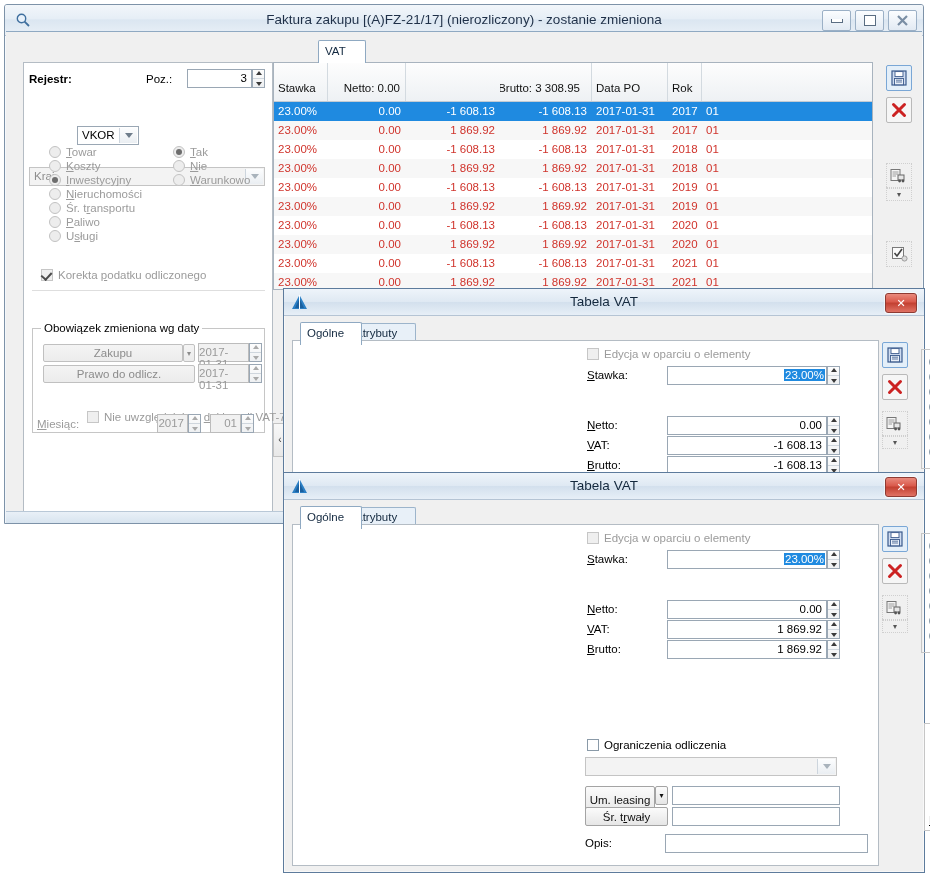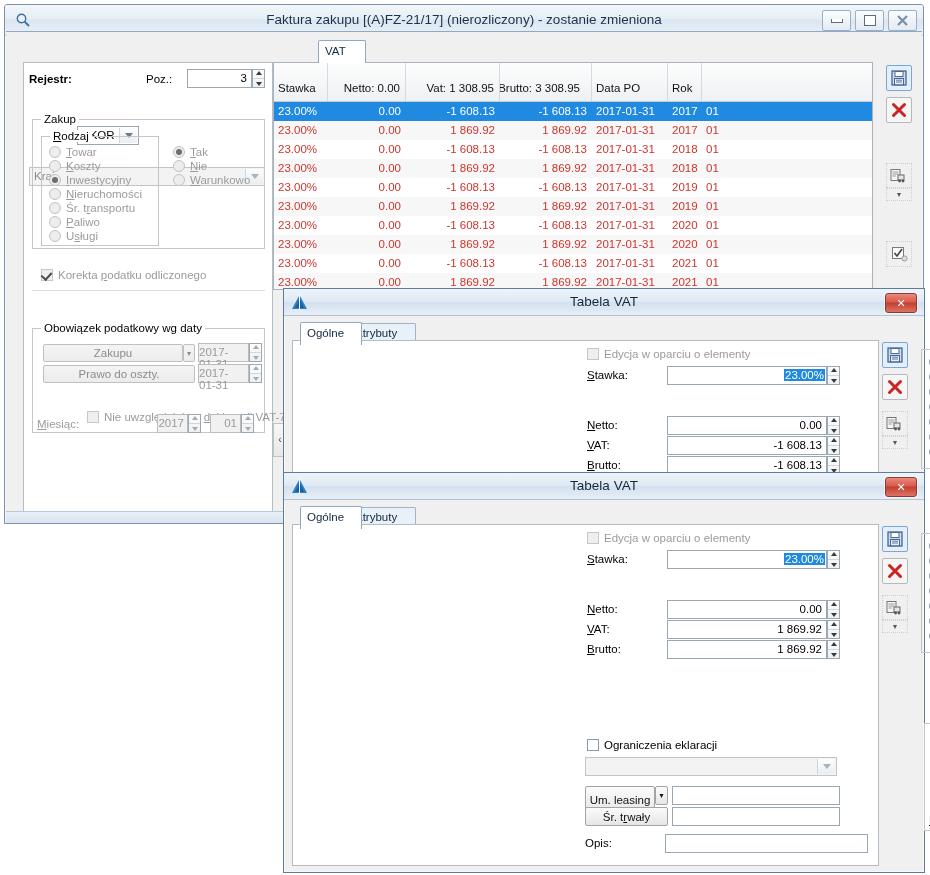--- a/index.html
+++ b/index.html
@@ -232,27 +232,21 @@
         <i></i>
         <i></i>
       </div>
   </div>
 
   <div class="combo dis abs" style="left:24px;top:86px;width:236px;height:19px;">
     <div class="abs" style="left:4px;top:2px;color:#8e8e8e;">Kraj</div>
     <div class="arr"></div>
   </div>
 
-  <div class="group onwhite" style="left:27px;top:114px;width:233px;height:130px;">
-    <span class="glabel">Zakup</span>
-  </div>
-
-  <div class="group onwhite" style="left:36px;top:131px;width:118px;height:110px;">
-    <span class="glabel"><u class="acc">R</u>odzaj</span>
-  </div>
+
   <div class="rowitem" style="left:44px;top:141px;">
     <span class="radio dis"></span>
     <span class="lbl dis"><u class="acc">T</u>owar</span>
     </div>
   <div class="rowitem" style="left:44px;top:155px;">
     <span class="radio dis"></span>
     <span class="lbl dis"><u class="acc">K</u>oszty</span>
     </div>
   <div class="rowitem" style="left:44px;top:169px;">
     <span class="radio dis on"></span>
@@ -289,37 +283,37 @@
     </div>
 
   <div class="rowitem" style="left:36px;top:264px;text-align:right;">
     <span class="chk dis on"></span>
     <span class="lbl dis">Korekta <u class="acc">p</u>odatku odliczonego</span>
   </div>
 
   <div class="abs" style="left:27px;top:285px;width:233px;height:1px;background:#dedede;"></div>
 
   <div class="group onwhite" style="left:27px;top:323px;width:233px;height:105px;">
-    <span class="glabel">Obowiązek podatkowy wg daty</span>
+    <span class="glabel">Obowiązek zmieniona wg daty</span>
   </div>
   <div class="btn3d dis abs" style="left:38px;top:339px;width:140px;height:18px;">
     <span>Zakupu</span>
   </div>
   <div class="btn3d dis abs" style="left:178px;top:339px;width:12px;height:18px;font-size:8px;">▾</div>
   <div class="abs" style="left:193px;top:338px;width:64px;height:19px;">
     <div class="tfield dis abs" style="left:0;top:0;right:13px;bottom:0;">
       <div class="abs" style="right:3px;top:2px;">2017-01-31</div>
     </div>
     <div class="spin dis" style="right:0;">
         <i></i>
         <i></i>
       </div>
   </div>
   <div class="btn3d dis abs" style="left:38px;top:360px;width:152px;height:18px;">
-    <span>Prawo do oszty.</span>
+    <span>Prawo do odlicz.</span>
   </div>
   <div class="abs" style="left:193px;top:359px;width:64px;height:19px;">
     <div class="tfield dis abs" style="left:0;top:0;right:13px;bottom:0;">
       <div class="abs" style="right:3px;top:2px;">2017-01-31</div>
     </div>
     <div class="spin dis" style="right:0;">
         <i></i>
         <i></i>
       </div>
   </div>
@@ -350,22 +344,20 @@
 
   <div class="abs" style="left:268px;top:418px;width:12px;height:32px;background:linear-gradient(#f8f8f8,#e8e8e8);
               border:1px solid #c3c3c3;font-size:10px;color:#444;text-align:center;line-height:32px;">‹</div>
 
   <div class="grid" style="left:268px;top:57px;width:600px;height:228px;">
     <div class="ghead">
       <div class="gh lead" style="left:0;width:54px;">
         <span>Stawka</span></div>
       <div class="gh r" style="left:54px;width:78px;">
         <span>Netto: 0.00</span></div>
-      <div class="gh r" style="left:132px;width:94px;">
-        <span>Vat: 1 308.95</span></div>
       <div class="gh r" style="left:226px;width:92px;overflow:hidden;">
         <span style="position:relative;left:-6px;">Brutto: 3 308.95</span></div>
       <div class="gh lead" style="left:318px;width:76px;">
         <span>Data PO</span></div>
       <div class="gh lead" style="left:394px;width:34px;">
         <span>Rok</span></div>
     </div>
     <div id="grid-body">
         <div class="grow sel">
           <div class="gc l" style="left: 0px; width: 54px;">23.00%</div>
@@ -726,21 +718,21 @@
     </div>
   <div class="rowitem" style="left:645px;top:142px;">
     <span class="radio"></span>
     </div>
   <div class="rowitem" style="left:645px;top:157px;">
     <span class="radio"></span>
     </div>
 
   <div class="rowitem" style="left:303px;top:266px;">
     <span class="chk"></span>
-    <span class="lbl">Ograniczenia eklaracji</span>
+    <span class="lbl">Ograniczenia odliczenia</span>
   </div>
   <div class="combo dis abs" style="left:301px;top:284px;width:252px;height:19px;">
     <div class="abs" style="left:4px;top:2px;"></div>
     <div class="arr"></div>
   </div>
 
   <div class="btn3d abs" style="left:301px;top:313px;width:70px;height:28px;">
     <span>Um. leasing</span>
   </div>
   <div class="btn3d abs" style="left:371px;top:313px;width:13px;height:19px;font-size:8px;">▾</div>

